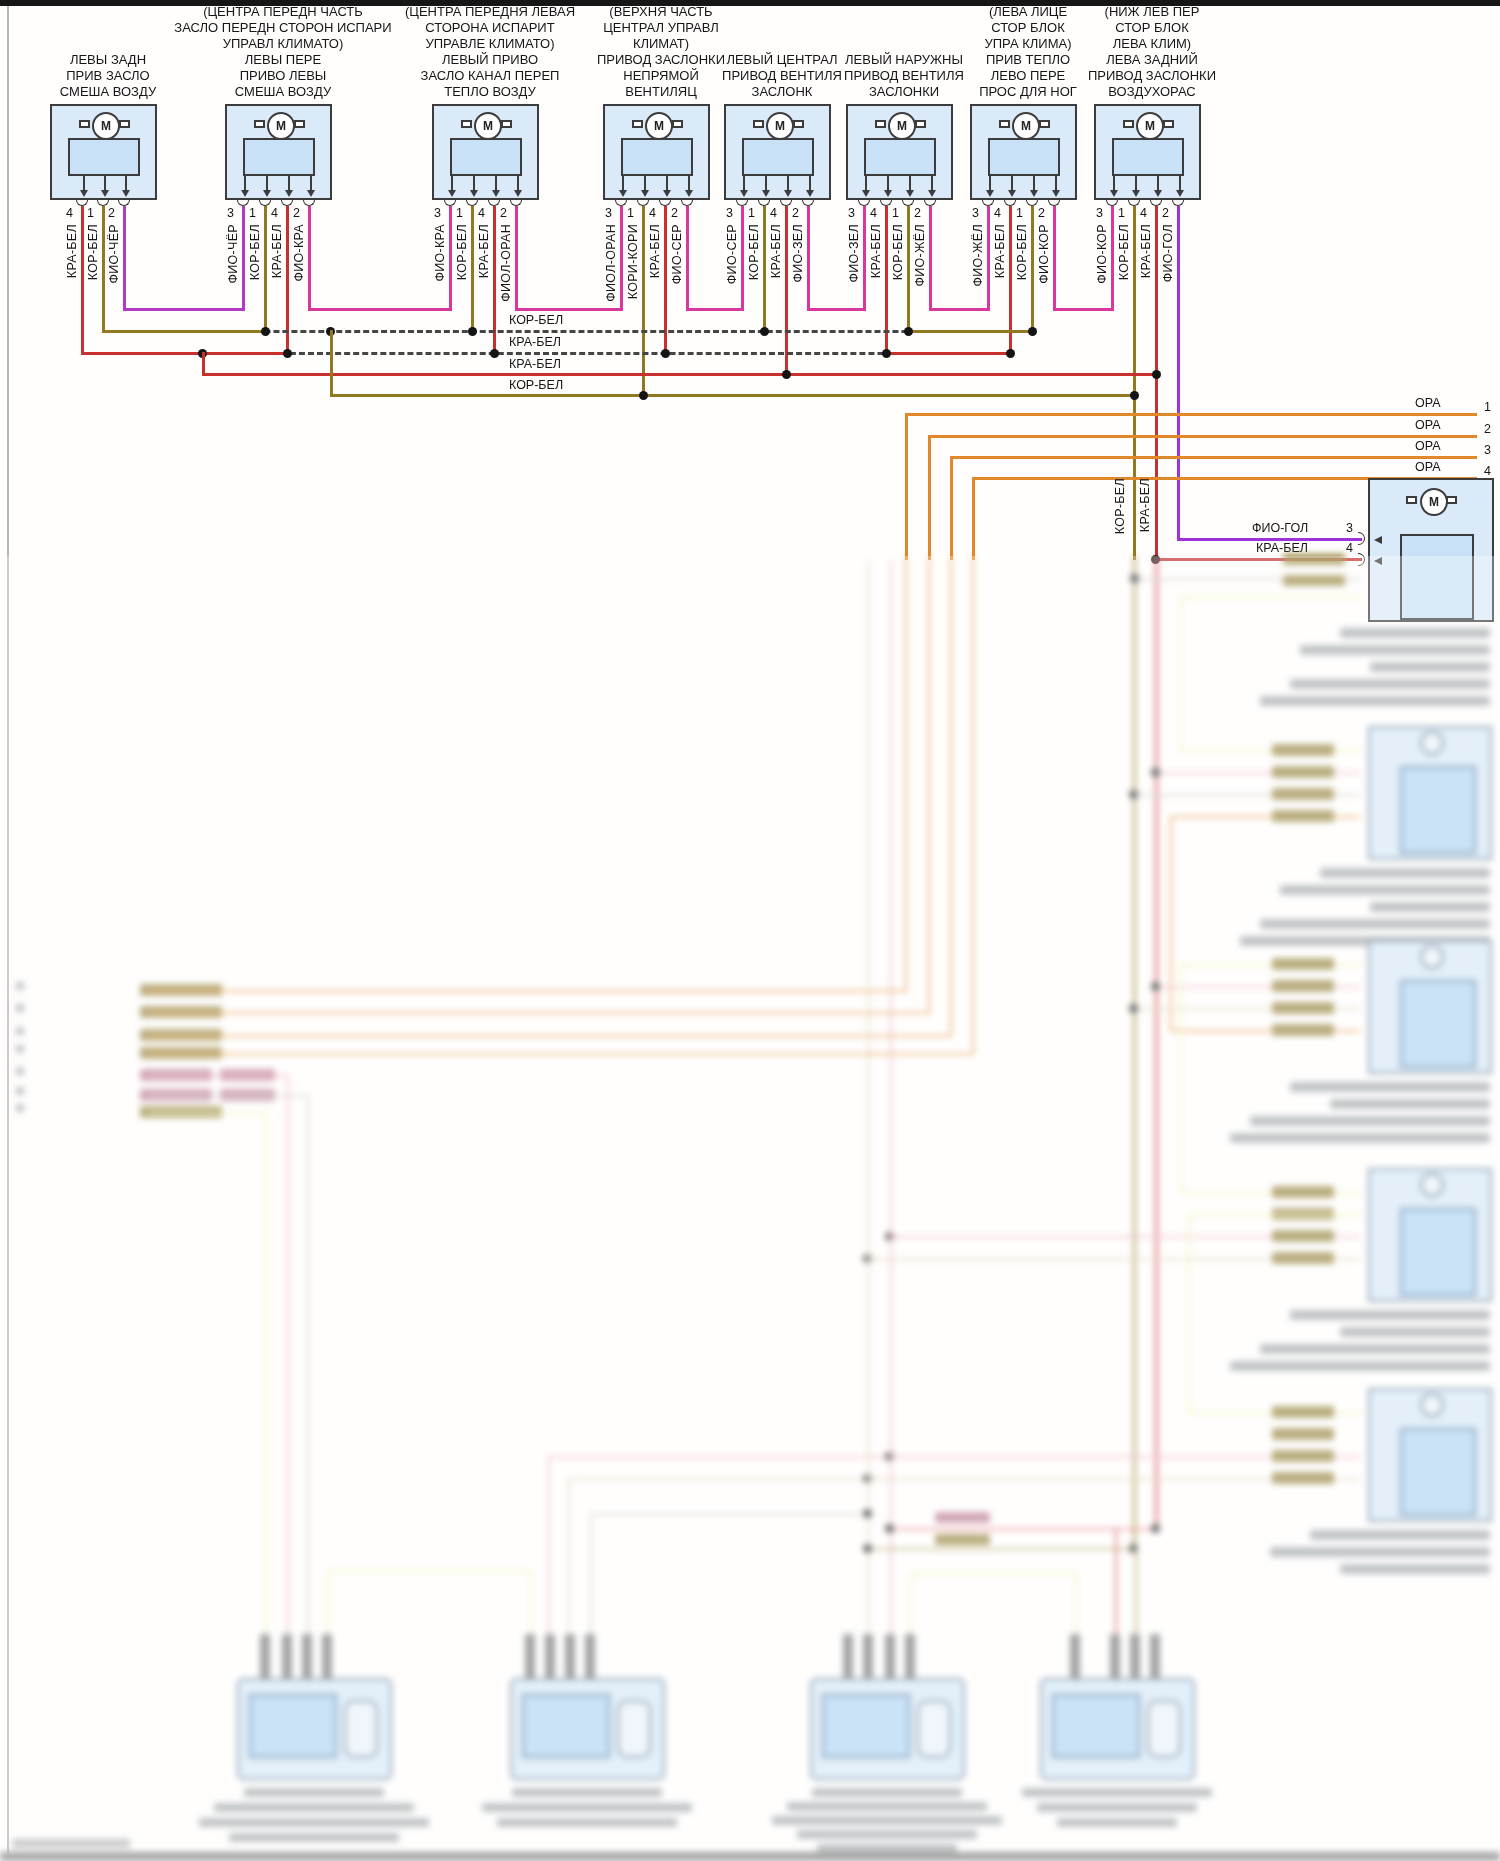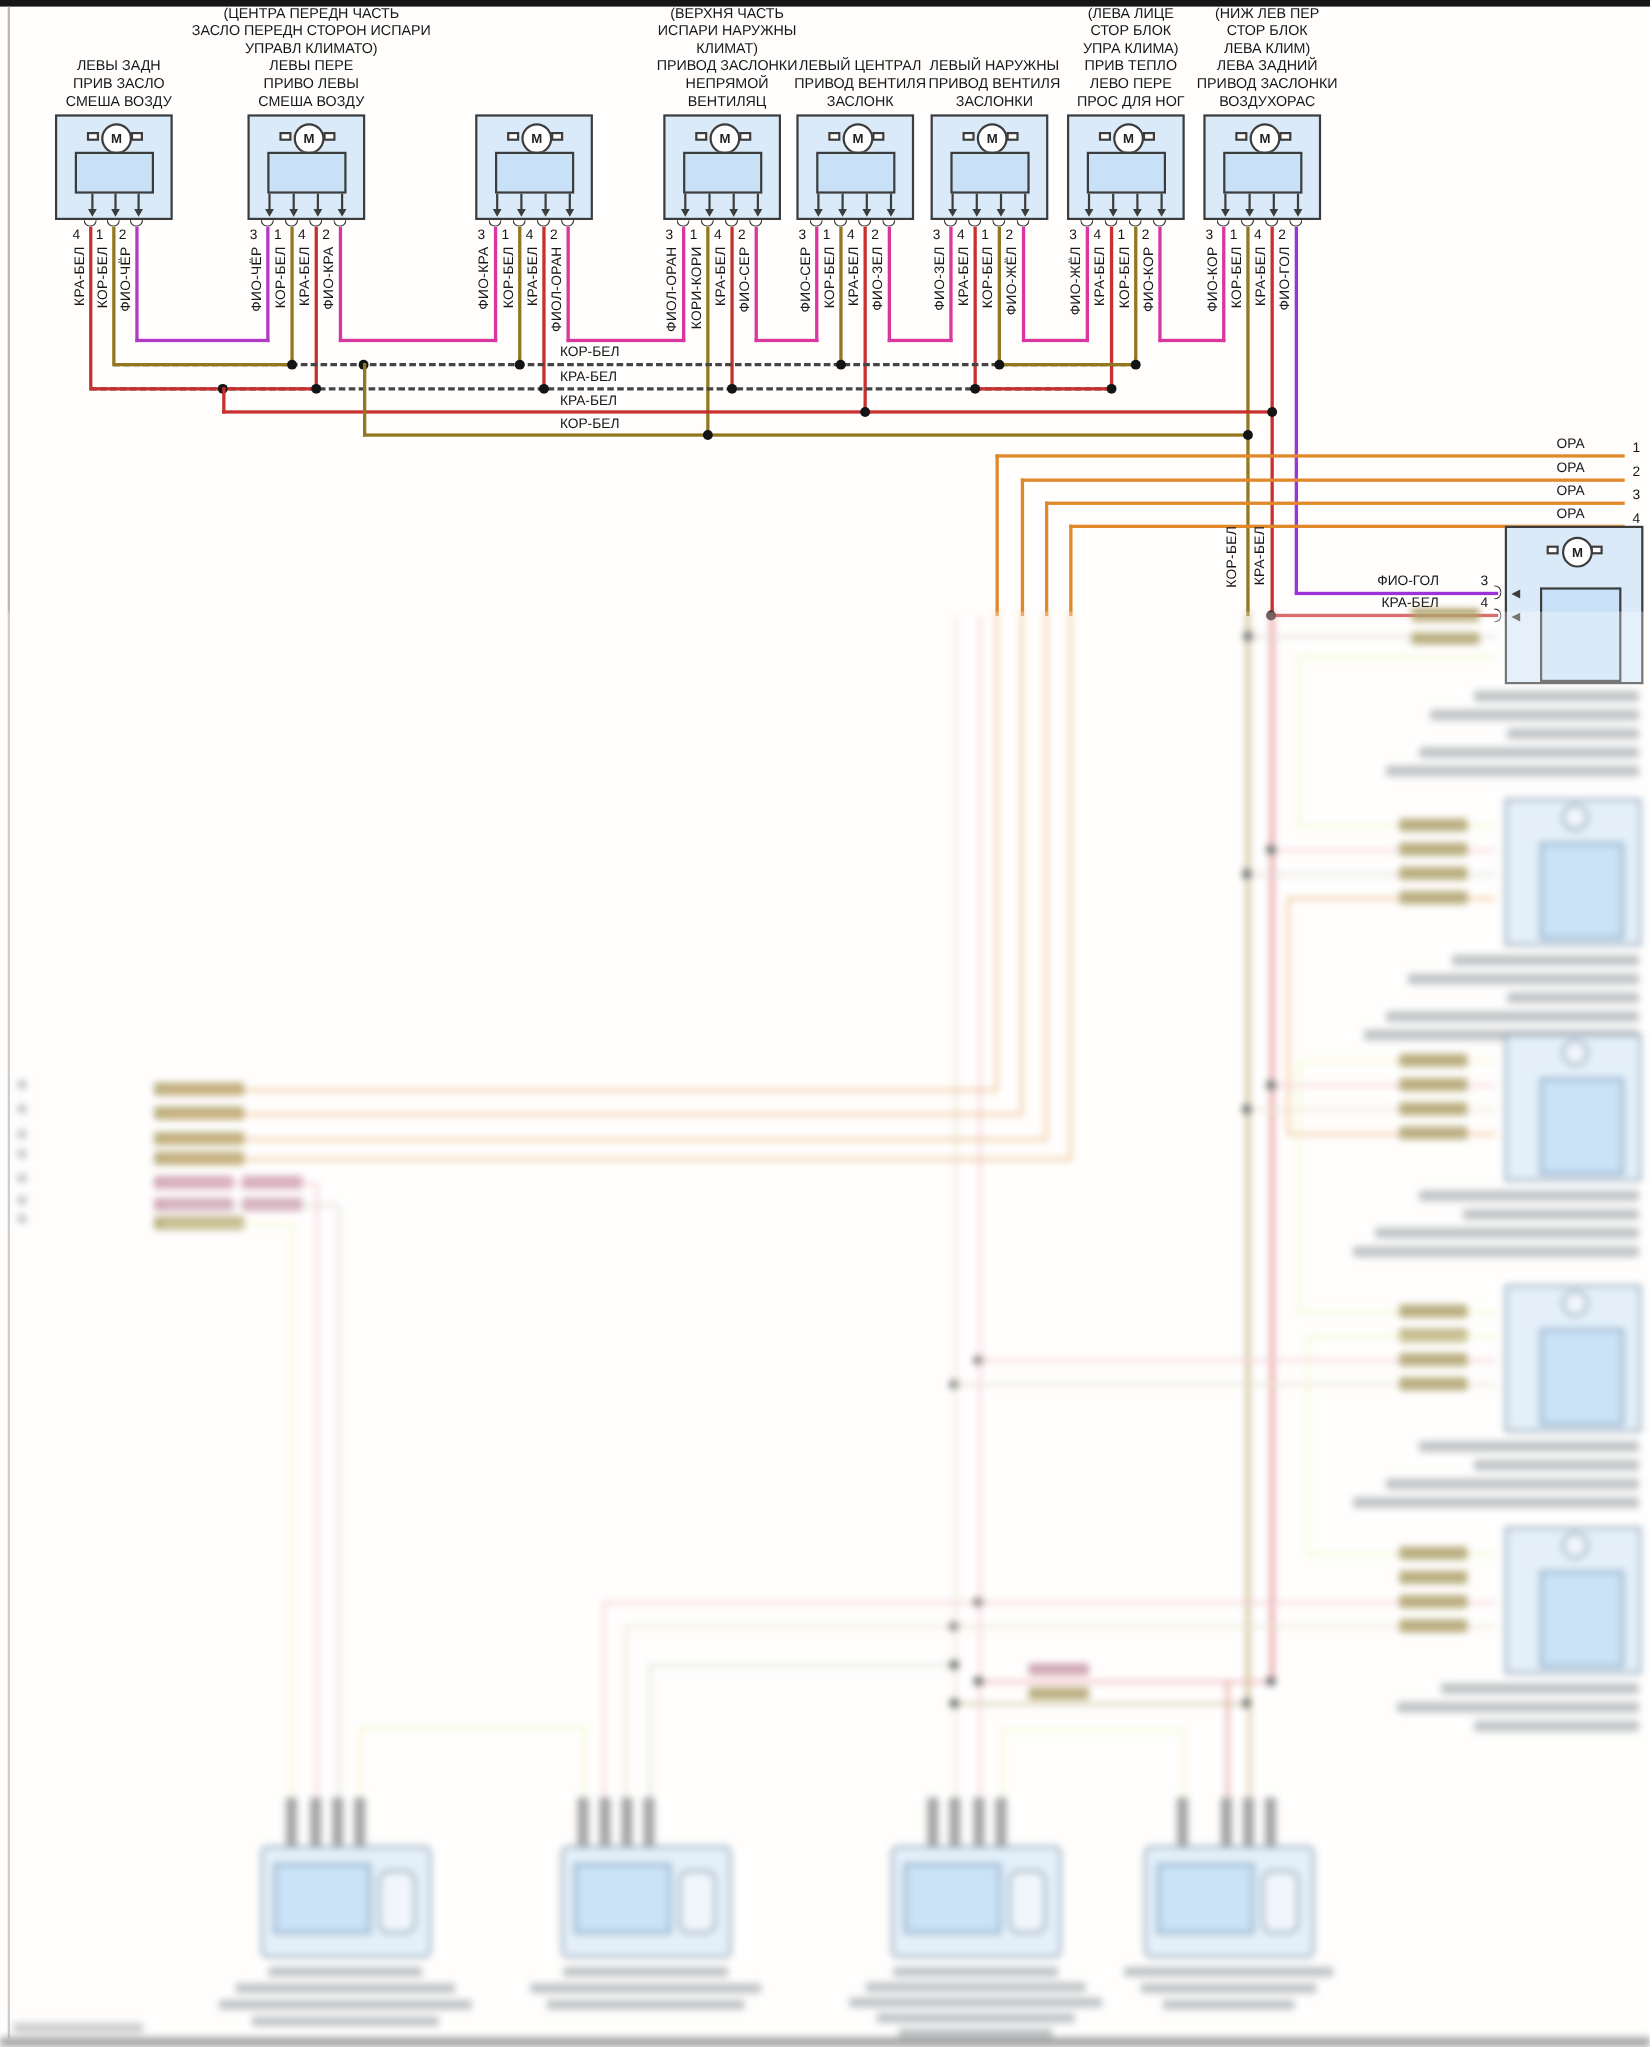--- a/index.html
+++ b/index.html
@@ -115,20 +115,28 @@
   <div class="num" style="left:293px;top:206px;">2</div>
   <div class="vl" style="left:226px;top:224px;">ФИО-ЧЁР</div>
   <div class="vl" style="left:248px;top:224px;">КОР-БЕЛ</div>
   <div class="vl" style="left:270px;top:224px;">КРА-БЕЛ</div>
   <div class="vl" style="left:292px;top:224px;">ФИО-КРА</div>
   <div class="v vio" style="left:242px;top:206px;height:105px;"></div>
   <div class="v olv" style="left:264px;top:206px;height:124px;"></div>
   <div class="v red" style="left:286px;top:206px;height:146px;"></div>
   <div class="v mag" style="left:308px;top:206px;height:105px;"></div>
 
+  <div class="albl" style="left:325px;top:4px;">
+    <div>(ЦЕНТРА ПЕРЕДНЯ ЛЕВАЯ</div>
+    <div>СТОРОНА ИСПАРИТ</div>
+    <div>УПРАВЛЕ КЛИМАТО)</div>
+    <div>ЛЕВЫЙ ПРИВО</div>
+    <div>ЗАСЛО КАНАЛ ПЕРЕП</div>
+    <div>ТЕПЛО ВОЗДУ</div>
+  </div>
   <div class="mbox" style="left:432px;top:104px;width:107px;height:96px;">
     <div class="tab" style="left:27px;top:14px;"></div>
     <div class="tab" style="left:67px;top:14px;"></div>
     <div class="mc" style="left:40px;top:6px;">M</div>
     <div class="inner" style="left:16px;top:32px;width:72px;height:38px;"></div>
     <div class="al" style="left:17px;top:70px;height:16px;"></div>
       <div class="ah" style="left:14px;top:84px;"></div>
     <div class="al" style="left:39px;top:70px;height:16px;"></div>
       <div class="ah" style="left:36px;top:84px;"></div>
     <div class="al" style="left:61px;top:70px;height:16px;"></div>
@@ -148,21 +156,21 @@
   <div class="vl" style="left:455px;top:224px;">КОР-БЕЛ</div>
   <div class="vl" style="left:477px;top:224px;">КРА-БЕЛ</div>
   <div class="vl" style="left:499px;top:224px;">ФИОЛ-ОРАН</div>
   <div class="v mag" style="left:449px;top:206px;height:105px;"></div>
   <div class="v olv" style="left:471px;top:206px;height:124px;"></div>
   <div class="v red" style="left:493px;top:206px;height:146px;"></div>
   <div class="v mag" style="left:515px;top:206px;height:105px;"></div>
 
   <div class="albl" style="left:496px;top:4px;">
     <div>(ВЕРХНЯ ЧАСТЬ</div>
-    <div>ИСПАРИ НАРУЖНЫ</div>
+    <div>ЦЕНТРАЛ УПРАВЛ</div>
     <div>КЛИМАТ)</div>
     <div>ПРИВОД ЗАСЛОНКИ</div>
     <div>НЕПРЯМОЙ</div>
     <div>ВЕНТИЛЯЦ</div>
   </div>
   <div class="mbox" style="left:603px;top:104px;width:107px;height:96px;">
     <div class="tab" style="left:27px;top:14px;"></div>
     <div class="tab" style="left:67px;top:14px;"></div>
     <div class="mc" style="left:40px;top:6px;">M</div>
     <div class="inner" style="left:16px;top:32px;width:72px;height:38px;"></div>

